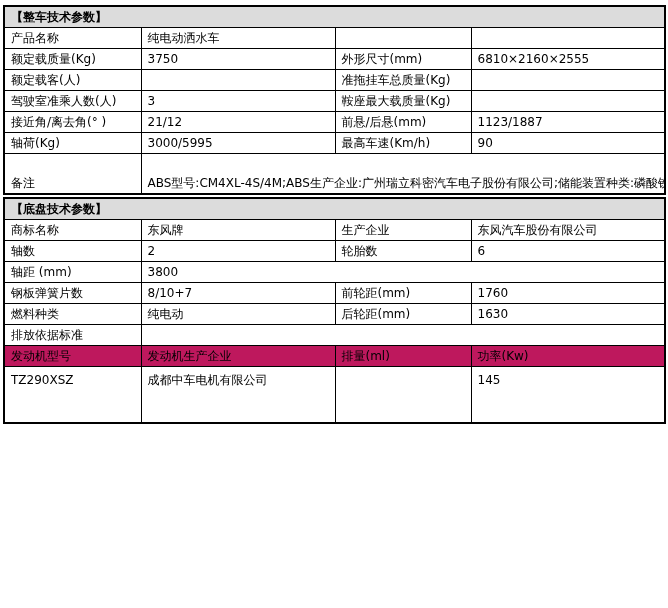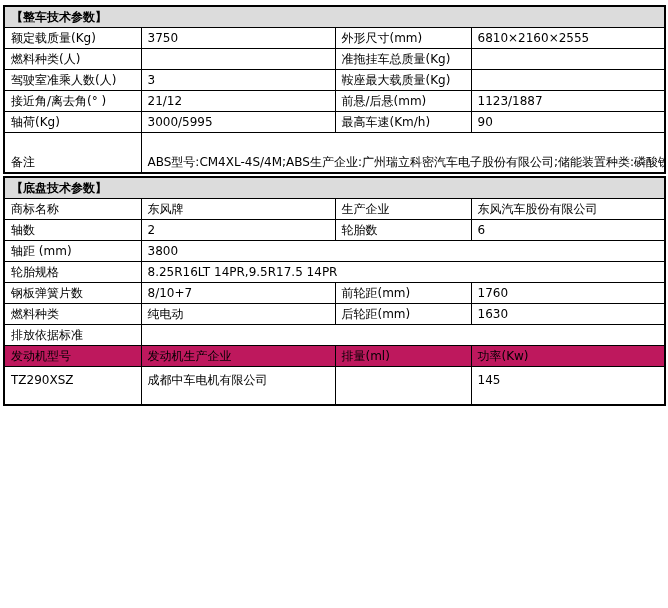--- a/index.html
+++ b/index.html
@@ -28,46 +28,52 @@
   col.c1 { width:194px; }
   col.c2 { width:136px; }
   col.c3 { width:194px; }
   tr.section td { background:#dcdcdc; font-weight:bold; height:18px; }
   tr.ghead td   { background:#be185d; }
   tr.remark td  { vertical-align:top; padding-top:21px; }
   td.remark-text {
     white-space:normal; line-height:20px; height:142px;
     padding:3px 6px 3px 6px; word-break:break-all;
   }
-  tr.engine-data td { height:38px; vertical-align:top; padding-top:5px;margin-top:36px; }
+  tr.engine-data td { height:56px; vertical-align:top; padding-top:5px;margin-top:36px; }
 </style>
 </head>
 <body>
 
 <div class="page">
 
   <table class="spec">
     <colgroup>
         <col class="c0">
         <col class="c1">
         <col class="c2">
         <col class="c3">
       </colgroup>
     <tbody>
       <tr class="section">
         <td colspan="4">【整车技术参数】</td>
       </tr>
       <tr>
+        <td>产品名称</td>
+        <td>纯电动洒水车</td>
+        <td></td>
+        <td></td>
+      </tr>
+      <tr>
         <td>额定载质量(Kg)</td>
         <td>3750</td>
         <td>外形尺寸(mm)</td>
         <td>6810×2160×2555</td>
       </tr>
       <tr>
-        <td>燃料种类(人)</td>
+        <td>额定载客(人)</td>
         <td></td>
         <td>准拖挂车总质量(Kg)</td>
         <td></td>
       </tr>
       <tr>
         <td>驾驶室准乘人数(人)</td>
         <td>3</td>
         <td>鞍座最大载质量(Kg)</td>
         <td></td>
       </tr>
@@ -111,24 +117,20 @@
         <td>轴数</td>
         <td>2</td>
         <td>轮胎数</td>
         <td>6</td>
       </tr>
       <tr>
         <td>轴距 (mm)</td>
         <td colspan="3">3800</td>
       </tr>
       <tr>
-        <td>轮胎规格</td>
-        <td colspan="3">8.25R16LT 14PR,9.5R17.5 14PR</td>
-      </tr>
-      <tr>
         <td>钢板弹簧片数</td>
         <td>8/10+7</td>
         <td>前轮距(mm)</td>
         <td>1760</td>
       </tr>
       <tr>
         <td>燃料种类</td>
         <td>纯电动</td>
         <td>后轮距(mm)</td>
         <td>1630</td>

